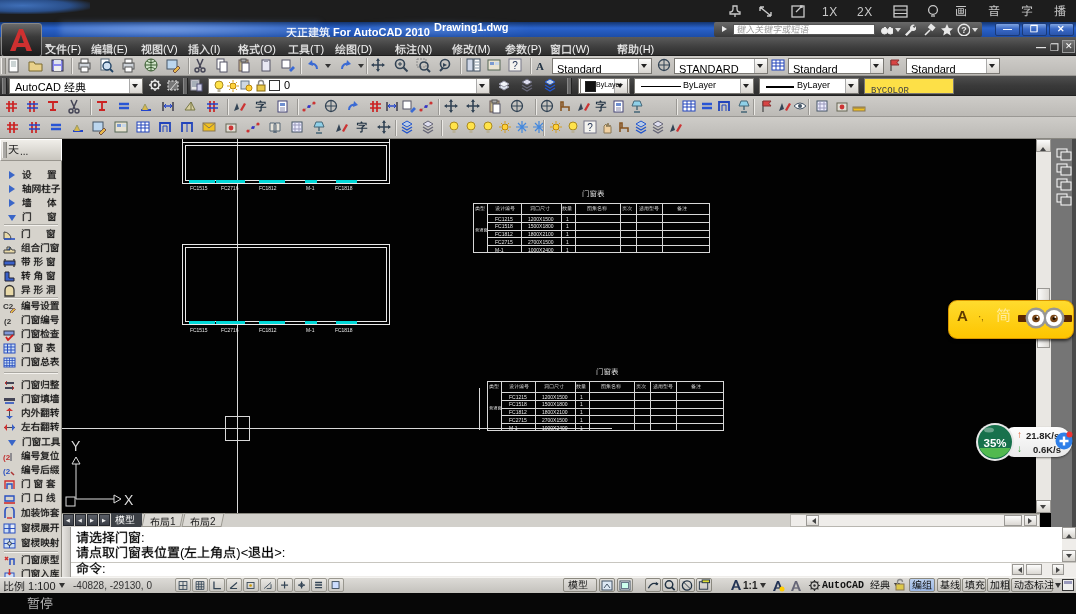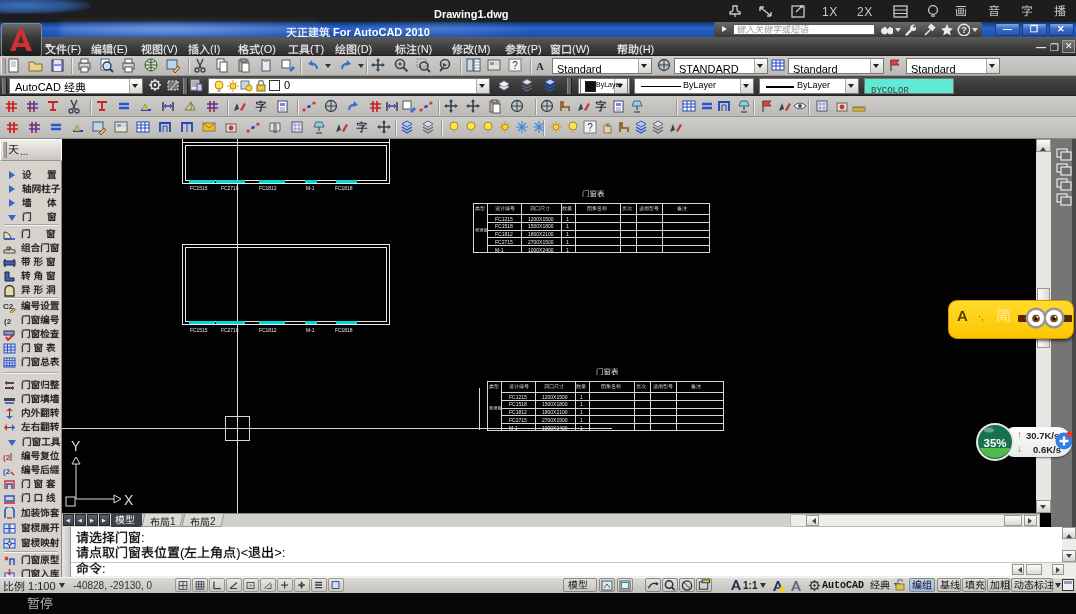--- a/index.html
+++ b/index.html
@@ -182,21 +182,21 @@
 <div style="position:absolute;left:60px;top:22px;width:260px;height:15px;background:radial-gradient(ellipse at 40% 50%,rgba(140,175,235,.9),rgba(90,130,200,.25) 70%);filter:blur(3px);"></div>
 <div style="position:absolute;left:350px;top:22px;width:180px;height:15px;background:radial-gradient(ellipse at 50% 50%,rgba(120,160,225,.5),rgba(90,130,200,0) 75%);filter:blur(3px);"></div>
 <div style="position:absolute;left:286px;top:25px;white-space:nowrap;line-height:11px"><svg width="44.0" height="11" viewBox="0 -86 400 100" style="display:inline-block;vertical-align:-18%;overflow:visible;">
         <g fill="#fff" stroke="#fff" stroke-width="3">
           <use href="#g5929" x="0"></use>
           <use href="#g6b63" x="100"></use>
           <use href="#g5efa" x="200"></use>
           <use href="#g7b51" x="300"></use>
         </g>
       </svg><span style="font:bold 11px 'Liberation Sans',sans-serif;color:#fff;vertical-align:baseline">&nbsp;For AutoCAD 2010</span></div>
-<div style="position:absolute;left:434px;top:8px;font:11px 'Liberation Sans',sans-serif;color:#fff;white-space:nowrap;font-weight:bold">Drawing1.dwg</div>
+<div style="position:absolute;left:434px;top:21px;font:11px 'Liberation Sans',sans-serif;color:#fff;white-space:nowrap;font-weight:bold">Drawing1.dwg</div>
 <div style="position:absolute;left:714px;top:22px;width:268px;height:15px;background:linear-gradient(#6a6a6a,#3a3a3a);border-radius:2px;"></div>
 <div style="position:absolute;left:722px;top:26px;width:0;height:0;border:3.5px solid transparent;border-left:5px solid #eee;"></div>
 <div style="position:absolute;left:733px;top:24px;width:142px;height:11px;background:#fff;border:1px solid #555;box-sizing:border-box;"></div>
 <div style="position:absolute;left:737px;top:25px;">
       <svg width="72.0" height="9" viewBox="0 -86 800 100" style="display:block;overflow:visible;transform:skewX(-8deg)">
         <g fill="#999">
           <use href="#g952e" x="0"></use>
           <use href="#g5165" x="100"></use>
           <use href="#g5173" x="200"></use>
           <use href="#g952e" x="300"></use>
@@ -532,21 +532,21 @@
     </div>
 <div style="position:absolute;left:740px;top:79px;width:13px;height:14px;background:linear-gradient(#fdfdfc,#d8d5d0);border-left:1px solid #aaa;box-sizing:border-box"></div>
 <div style="position:absolute;left:743px;top:84.0px;width:0;height:0;border:3.5px solid transparent;border-top:4px solid #222;"></div>
 <div style="position:absolute;left:683px;top:80px;font:9px 'Liberation Sans',sans-serif;color:#000;white-space:nowrap;">ByLayer</div>
 <div style="position:absolute;left:759px;top:78px;width:100px;height:16px;background:#fff;border:1px solid #7a7873;box-sizing:border-box;overflow:hidden;">
       <div style="margin:7px 0 0 6px;width:28px;border-top:2px solid #000"></div>
     </div>
 <div style="position:absolute;left:845px;top:79px;width:13px;height:14px;background:linear-gradient(#fdfdfc,#d8d5d0);border-left:1px solid #aaa;box-sizing:border-box"></div>
 <div style="position:absolute;left:848px;top:84.0px;width:0;height:0;border:3.5px solid transparent;border-top:4px solid #222;"></div>
 <div style="position:absolute;left:797px;top:80px;font:9px 'Liberation Sans',sans-serif;color:#000;white-space:nowrap;">ByLayer</div>
-<div style="position:absolute;left:864px;top:78px;width:90px;height:16px;background:#5eead4;border:1px solid #7a7873;box-sizing:border-box;overflow:hidden;"><span style="font:9px 'Liberation Mono';color:#444;padding-left:6px;line-height:15px;display:inline-block">BYCOLOR</span></div>
+<div style="position:absolute;left:864px;top:78px;width:90px;height:16px;background:#fde047;border:1px solid #7a7873;box-sizing:border-box;overflow:hidden;"><span style="font:9px 'Liberation Mono';color:#444;padding-left:6px;line-height:15px;display:inline-block">BYCOLOR</span></div>
 <div style="position:absolute;left:0px;top:96px;width:1076px;height:21px;background:linear-gradient(#ceccc8,#bcbab6);border-bottom:1px solid #9a9894;box-sizing:border-box;"></div>
 <svg style="position:absolute;left:4px;top:99px" width="15" height="15" viewBox="0 0 15 15">
       <path d="M5 2v11M9 2v11M2 5h11M2 9h11" stroke="#cc2222" stroke-width="1.7"></path>
     </svg>
 <svg style="position:absolute;left:25px;top:99px" width="15" height="15" viewBox="0 0 15 15">
       <path d="M5 2v11M9 2v11" stroke="#cc2222" stroke-width="1.7"></path>
       <path d="M2 5h11M2 9h11" stroke="#2244cc" stroke-width="1.7"></path>
     </svg>
 <svg style="position:absolute;left:46px;top:99px" width="15" height="15" viewBox="0 0 15 15">
       <path d="M2 3h10M7 3v8M4 11h6" stroke="#cc2222" stroke-width="1.8"></path>
@@ -1838,20 +1838,20 @@
 </svg>
 <div style="position:absolute;left:1006px;top:427px;width:66px;height:30px;background:linear-gradient(#fdfdfd,#e9e9e9);border-radius:8px 15px 15px 8px;box-shadow:0 1px 2px rgba(0,0,0,.5);"></div>
 <svg style="position:absolute;left:975px;top:422px" width="40" height="40" viewBox="0 0 40 40">
 <circle cx="20" cy="20" r="19" fill="#e8e8e8"></circle>
       <circle cx="20" cy="20" r="17" fill="#17714c"></circle>
 <path d="M4.5 26a17 17 0 0031 0z" fill="#52b94f"></path>
 <ellipse cx="14" cy="8" rx="5" ry="2.5" fill="rgba(255,255,255,.35)"></ellipse>
 <text x="20" y="25" font-size="11.5" font-weight="bold" text-anchor="middle" fill="#fff" font-family="Liberation Sans">35%</text>
 </svg>
 <div style="position:absolute;left:1017px;top:429px;font:10px 'Liberation Sans',sans-serif;color:#e05525;white-space:nowrap;font-weight:bold">↑</div>
-<div style="position:absolute;left:1026px;top:430px;font:9.5px 'Liberation Sans',sans-serif;color:#222;white-space:nowrap;font-weight:bold">30.7K/s</div>
+<div style="position:absolute;left:1026px;top:430px;font:9.5px 'Liberation Sans',sans-serif;color:#222;white-space:nowrap;font-weight:bold">21.8K/s</div>
 <div style="position:absolute;left:1017px;top:443px;font:10px 'Liberation Sans',sans-serif;color:#3aa33a;white-space:nowrap;font-weight:bold">↓</div>
 <div style="position:absolute;left:1033px;top:444px;font:9.5px 'Liberation Sans',sans-serif;color:#222;white-space:nowrap;font-weight:bold">0.6K/s</div>
 <svg style="position:absolute;left:1054px;top:430px" width="22" height="22" viewBox="0 0 22 22">
 <circle cx="10" cy="11" r="8.5" fill="#2f7fe8"></circle>
 <path d="M10 6.5v9M5.5 11h9" stroke="#fff" stroke-width="2.4"></path>
 <circle cx="15.5" cy="4.5" r="3" fill="#e33"></circle>
 </svg>
 </div>
 </body></html>

